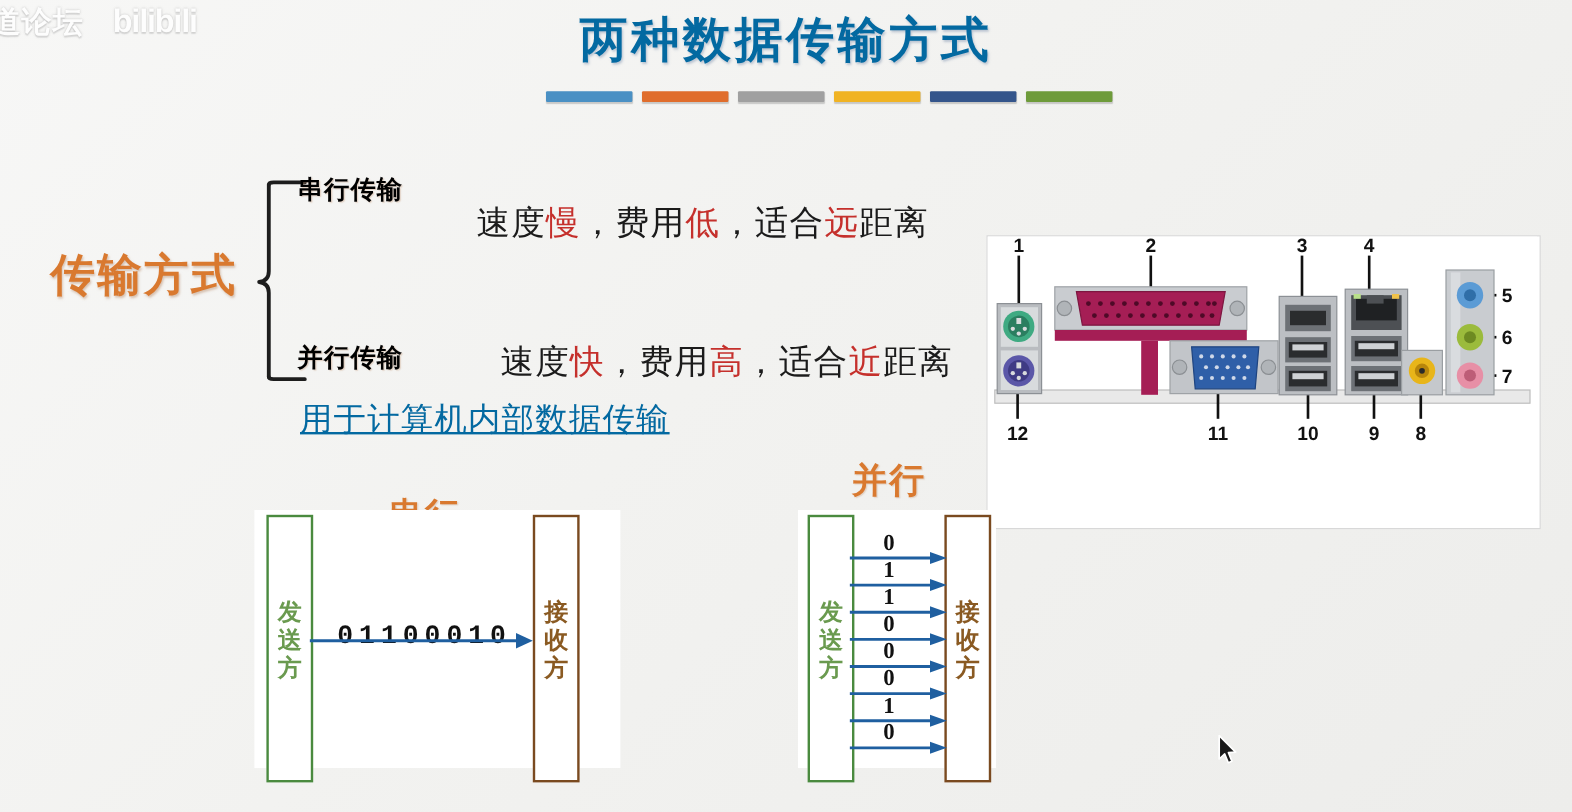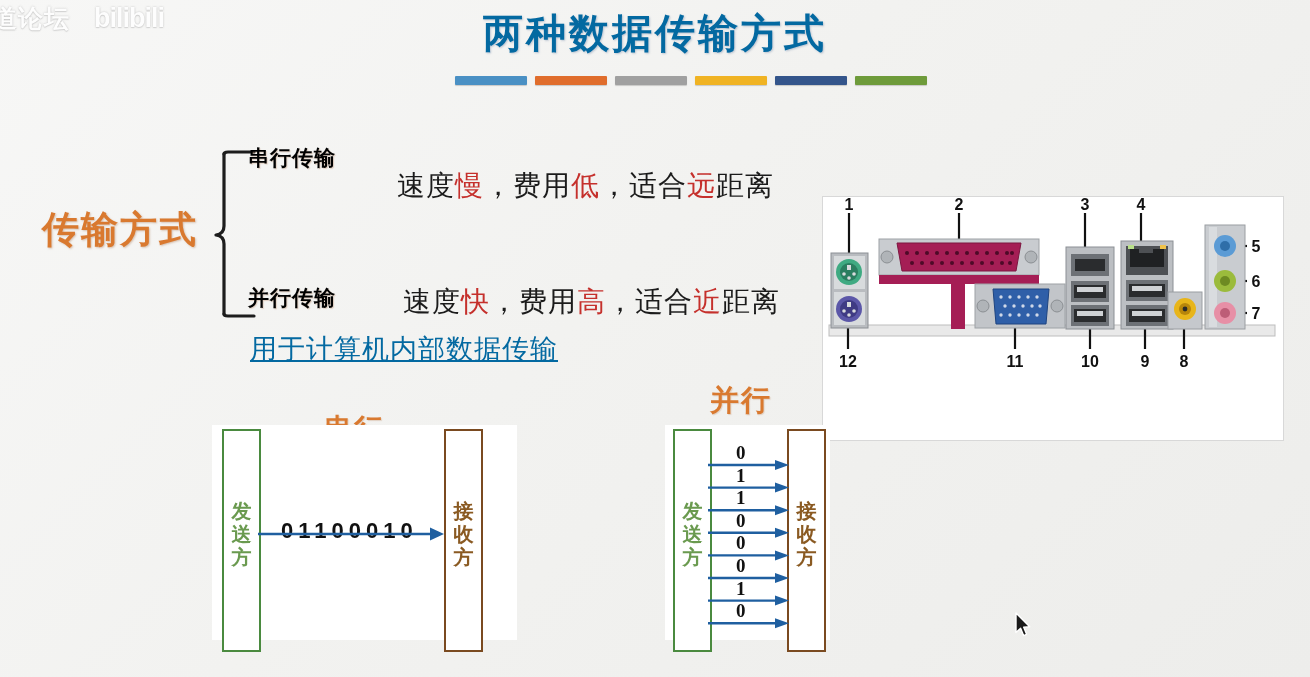--- a/index.html
+++ b/index.html
@@ -45,21 +45,21 @@
     position:absolute;font-size:21px;font-weight:700;color:#000000;
     letter-spacing:1px;text-shadow:1px 1px 1px rgba(200,160,130,.45);
   }
   .branch-desc{
     position:absolute;font-size:28px;color:#1b1b1b;letter-spacing:1px;white-space:nowrap;
   }
   .branch-desc .hl{color:#c5302c;}
   #serial-label{left:248px;top:144px;}
   #serial-desc{left:397px;top:143px;margin-top:24px;}
   #parallel-label{left:248px;top:284px;}
-  #parallel-desc{left:403px;top:283px;}
+  #parallel-desc{left:417px;top:283px;}
   #parallel-note{
     position:absolute;left:250px;top:331px;font-size:27px;color:#0369a1;letter-spacing:1px;text-decoration:underline;
   }
 
   
   #io-figure{
     position:absolute;left:822px;top:196px;width:460px;height:243px;
     background:#ffffff;border:1px solid #d8d8d8;
   }
   #io-figure svg{display:block;}
@@ -88,21 +88,21 @@
   .node-text.receiver{color:#8a5a22;}
 
   #serial-title{left:323px;top:410px;}
   #serial-panel{left:212px;top:425px;width:305px;height:215px;}
   #serial-sender{left:222px;top:429px;width:39px;height:223px;}
   #serial-sender-text{top:500px;}
   #serial-receiver{left:444px;top:429px;width:39px;height:223px;}
   #serial-receiver-text{top:500px;}
   #serial-bits{
     position:absolute;left:281px;top:518px;
-    font-family:Liberation Sans, sans-serif;
+    font-family:Liberation Mono, monospace;
     font-size:22px;font-weight:700;color:#111;letter-spacing:5px;
   }
   #serial-arrow{position:absolute;left:258px;top:525px;}
 
   #parallel-title{left:710px;top:381px;}
   #parallel-panel{left:665px;top:425px;width:165px;height:215px;}
   #parallel-sender{left:673px;top:429px;width:39px;height:223px;}
   #parallel-sender-text{top:500px;}
   #parallel-receiver{left:787px;top:429px;width:39px;height:223px;}
   #parallel-receiver-text{top:500px;}

